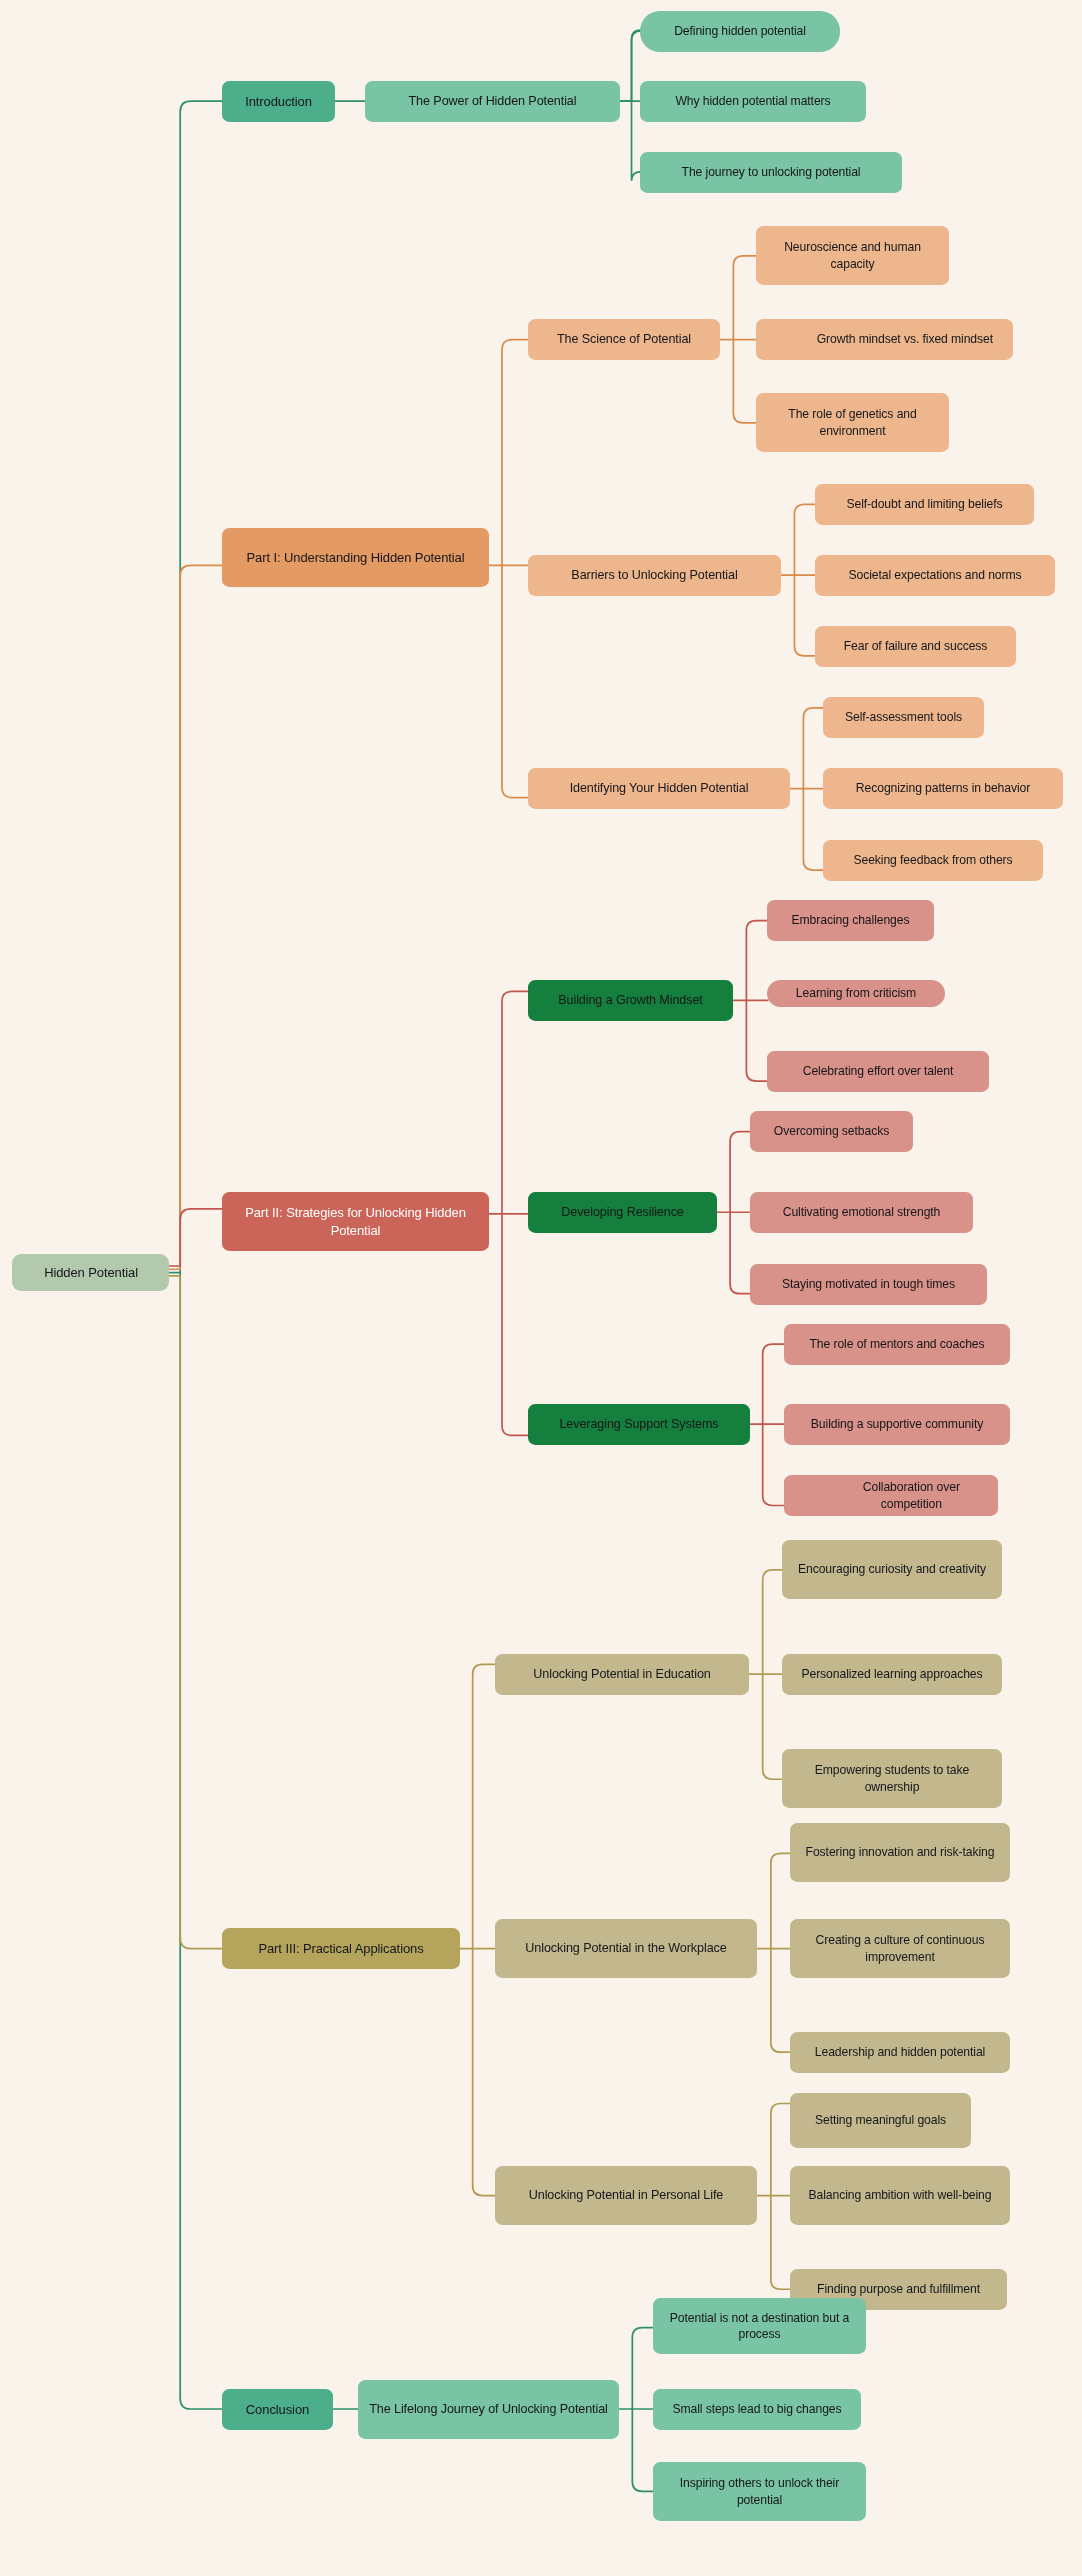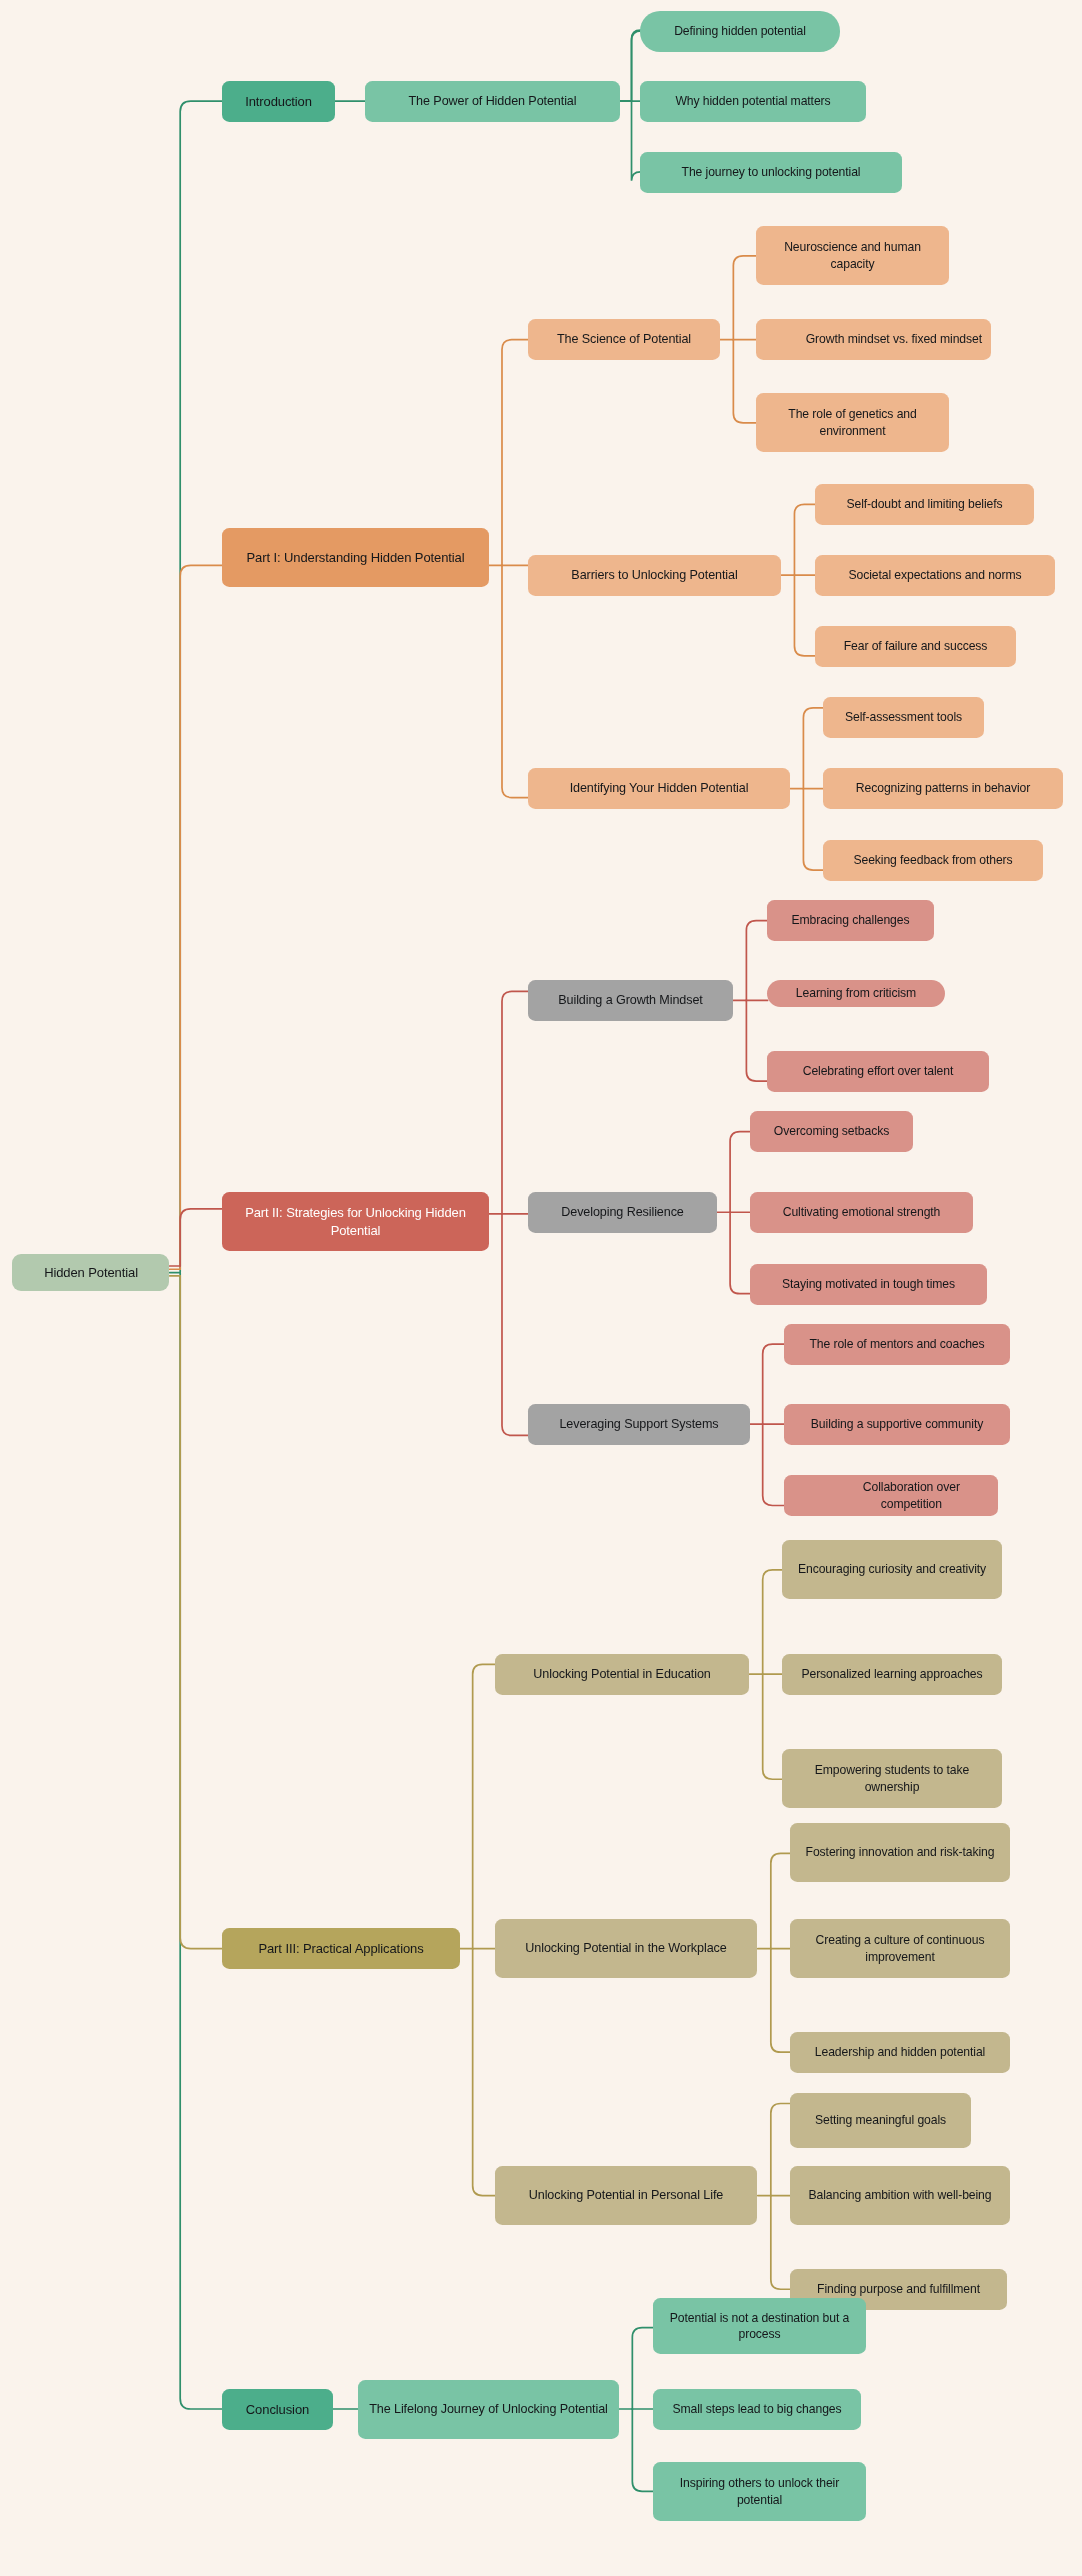--- a/index.html
+++ b/index.html
@@ -50,21 +50,21 @@
   .c-green-2  { background: #79c4a5; }
   .c-green-3  { background: #79c4a5; }
 
   
   .c-orange-1 { background: #e49a63; }
   .c-orange-2 { background: #eeb68d; }
   .c-orange-3 { background: #eeb68d; }
 
   
   .c-red-1    { background: #cc6559; color: #ffffff; margin-top: 8px; }
-  .c-red-2    { background: #a3a3a3; }
+  .c-red-2    { background: #15803d; }
   .c-red-3    { background: #d99289; }
 
   
   .c-khaki-1  { background: #b5a55c; }
   .c-khaki-2  { background: #c3b78e; }
   .c-khaki-3  { background: #c3b78e; }
 </style>
 </head>
 <body>
 
@@ -187,21 +187,21 @@
   <div class="node lvl1 c-orange-1" style="left:222px; top:528px; width:267px; height:59px;">
     <span>Part I: Understanding Hidden Potential</span>
   </div>
 
   <div class="node lvl2 c-orange-2" style="left:528px; top:319px; width:192px; height:41px;">
     <span>The Science of Potential</span>
   </div>
   <div class="node lvl3 c-orange-3" style="left:756px; top:226px; width:193px; height:59px;">
     <span>Neuroscience and human capacity</span>
   </div>
-  <div class="node lvl3 c-orange-3" style="left:756px; top:319px; width:235px; height:41px;padding-left:48px;">
+  <div class="node lvl3 c-orange-3" style="left:756px; top:319px; width:257px; height:41px;padding-left:48px;">
     <span>Growth mindset vs. fixed mindset</span>
   </div>
   <div class="node lvl3 c-orange-3" style="left:756px; top:393px; width:193px; height:59px;">
     <span>The role of genetics and environment</span>
   </div>
 
   <div class="node lvl2 c-orange-2" style="left:528px; top:555px; width:253px; height:41px;">
     <span>Barriers to Unlocking Potential</span>
   </div>
   <div class="node lvl3 c-orange-3" style="left:815px; top:484px; width:219px; height:41px;">

